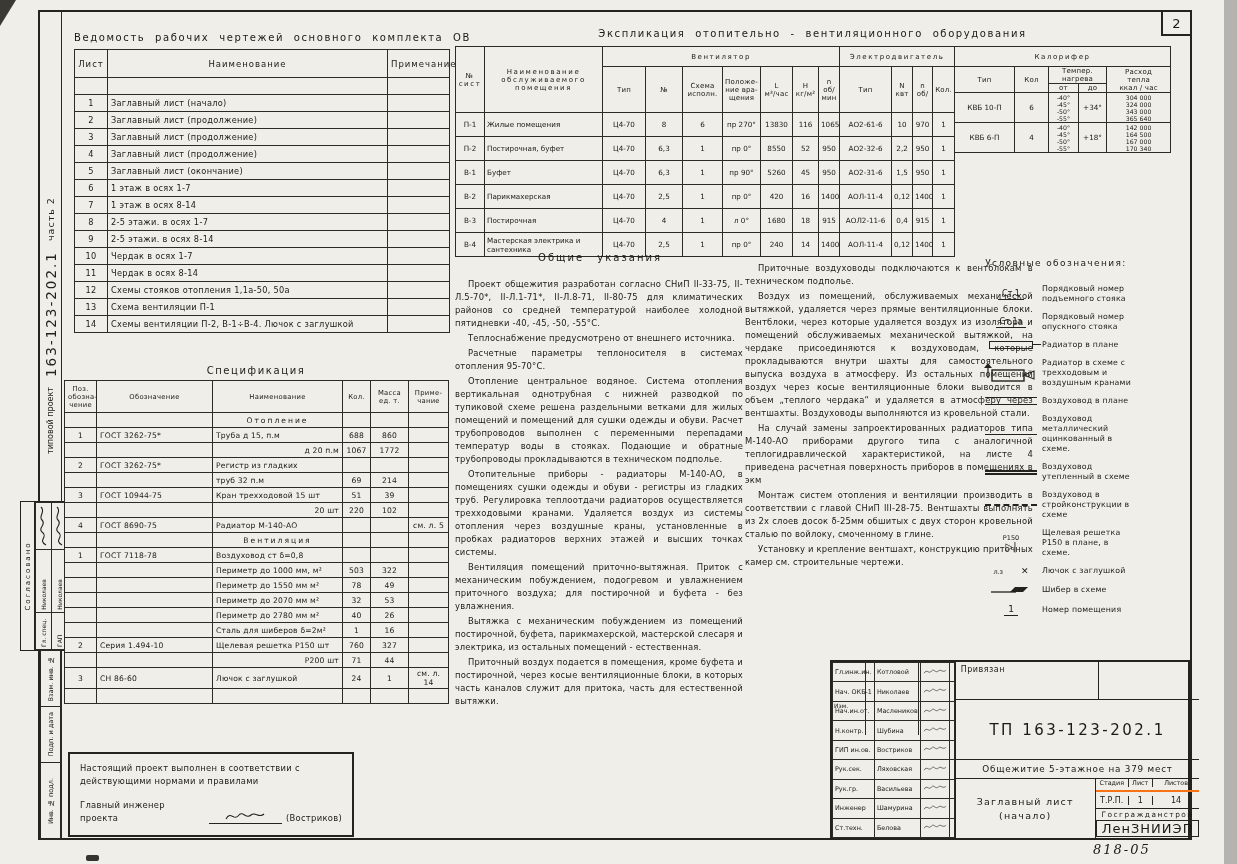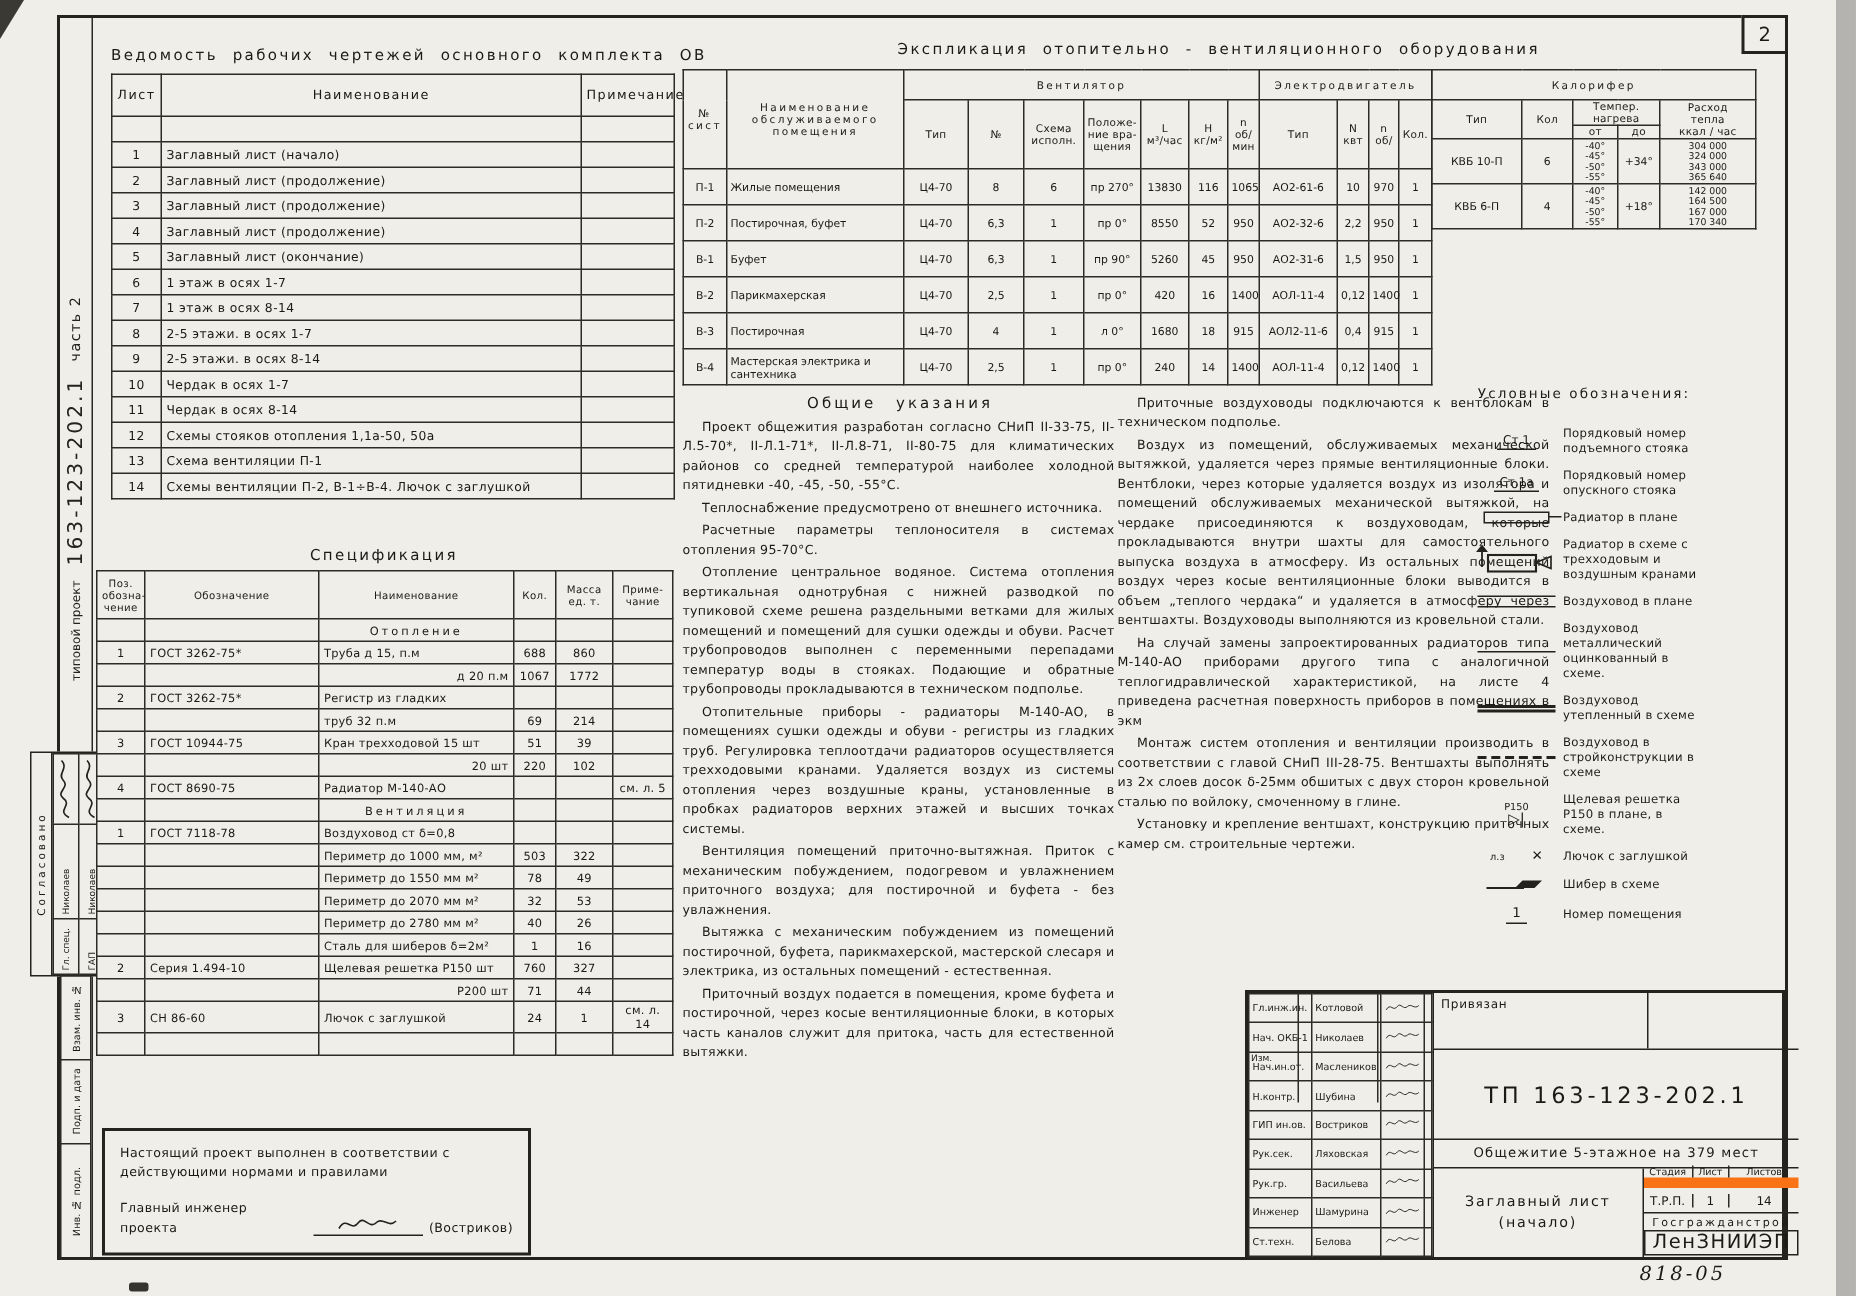--- a/index.html
+++ b/index.html
@@ -70,21 +70,21 @@
   .expl-main{left:0;top:18px;width:499px}
   .expl-kal{left:499px;top:18px;width:216px}
   .expl-main thead tr:first-child th{height:20px;letter-spacing:1.6px}
   .expl-main thead tr:nth-child(2) th{height:46px}
   .expl-main tbody td{height:24px}
   .expl-kal thead tr:first-child th{height:20px;letter-spacing:1.6px}
   .expl-kal tbody td{height:30px}
   .tiny div{font-size:6.2px;line-height:7px;text-align:center}
 
   
-  .notes-title{position:absolute;left:455px;top:264px;width:290px;text-align:center;font-size:10px;letter-spacing:2px;word-spacing:8px}
+  .notes-title{position:absolute;left:455px;top:252px;width:290px;text-align:center;font-size:10px;letter-spacing:2px;word-spacing:8px}
   .notes-col{position:absolute;width:288px;font-size:8.4px;line-height:13px;letter-spacing:.2px;text-align:justify}
   #notes-col1{left:455px;top:278px;height:560px}
   #notes-col2{left:745px;top:262px;height:390px}
   .note-p{text-indent:13px;margin-bottom:2px}
 
   
   .legend{position:absolute;left:980px;top:258px;width:152px}
   .legend-title{font-size:9px;letter-spacing:1.4px;text-align:center;white-space:nowrap}
   .lg-items{margin-top:16px}
   .lg-row{display:flex;align-items:center;margin-bottom:8px}
@@ -116,21 +116,21 @@
   .staff svg.sig{width:24px;height:9px}
   .tb-right{flex:1;display:flex;flex-direction:column}
   .tb-rowA{height:38px;display:flex;border-bottom:1.5px solid #24231e}
   .tb-priv{width:143px;border-right:1.5px solid #24231e;font-size:8px;padding:3px 5px;letter-spacing:.5px}
   .tb-priv-empty{flex:1}
   .tb-doc{height:60px;border-bottom:1.5px solid #24231e;display:flex;align-items:center;justify-content:center;font-size:15px;letter-spacing:2.5px}
   .tb-obj{height:19px;border-bottom:1.5px solid #24231e;display:flex;align-items:center;justify-content:center;font-size:8.8px;letter-spacing:.8px;white-space:nowrap}
   .tb-rowD{flex:1;display:flex}
   .tb-sheettitle{width:140px;border-right:1.5px solid #24231e;display:flex;align-items:center;justify-content:center;text-align:center;font-size:9.5px;letter-spacing:1.2px;line-height:14px}
   .tb-stage{flex:1;display:flex;flex-direction:column}
-  .st-h{display:flex;height:13px;border-bottom:7px solid #f97316;font-size:6.4px;text-align:center;align-items:flex-end}
+  .st-h{display:flex;height:13px;border-bottom:2px solid #f97316;font-size:6.4px;text-align:center;align-items:flex-start}
   .st-v{display:flex;height:17px;border-bottom:1.5px solid #24231e;font-size:8px;text-align:center;align-items:center}
   .st-c1{width:33px;border-right:1px solid #2c2b26}.st-c2{width:24px;border-right:1px solid #2c2b26}.st-c3{flex:1}
   .tb-org{flex:1;display:flex;flex-direction:column;align-items:center;justify-content:center}
   .org-top{font-size:7.4px;letter-spacing:1.5px}
   .org-name{font-size:13px;letter-spacing:1px;border:1.5px solid #24231e;padding:0 5px;margin-top:1px}
   .code-hand{position:absolute;left:1093px;top:842px;font-family:"DejaVu Serif","Liberation Serif",serif;font-style:italic;font-size:13px;letter-spacing:2px}
 </style>
 </head>
 <body>
 

